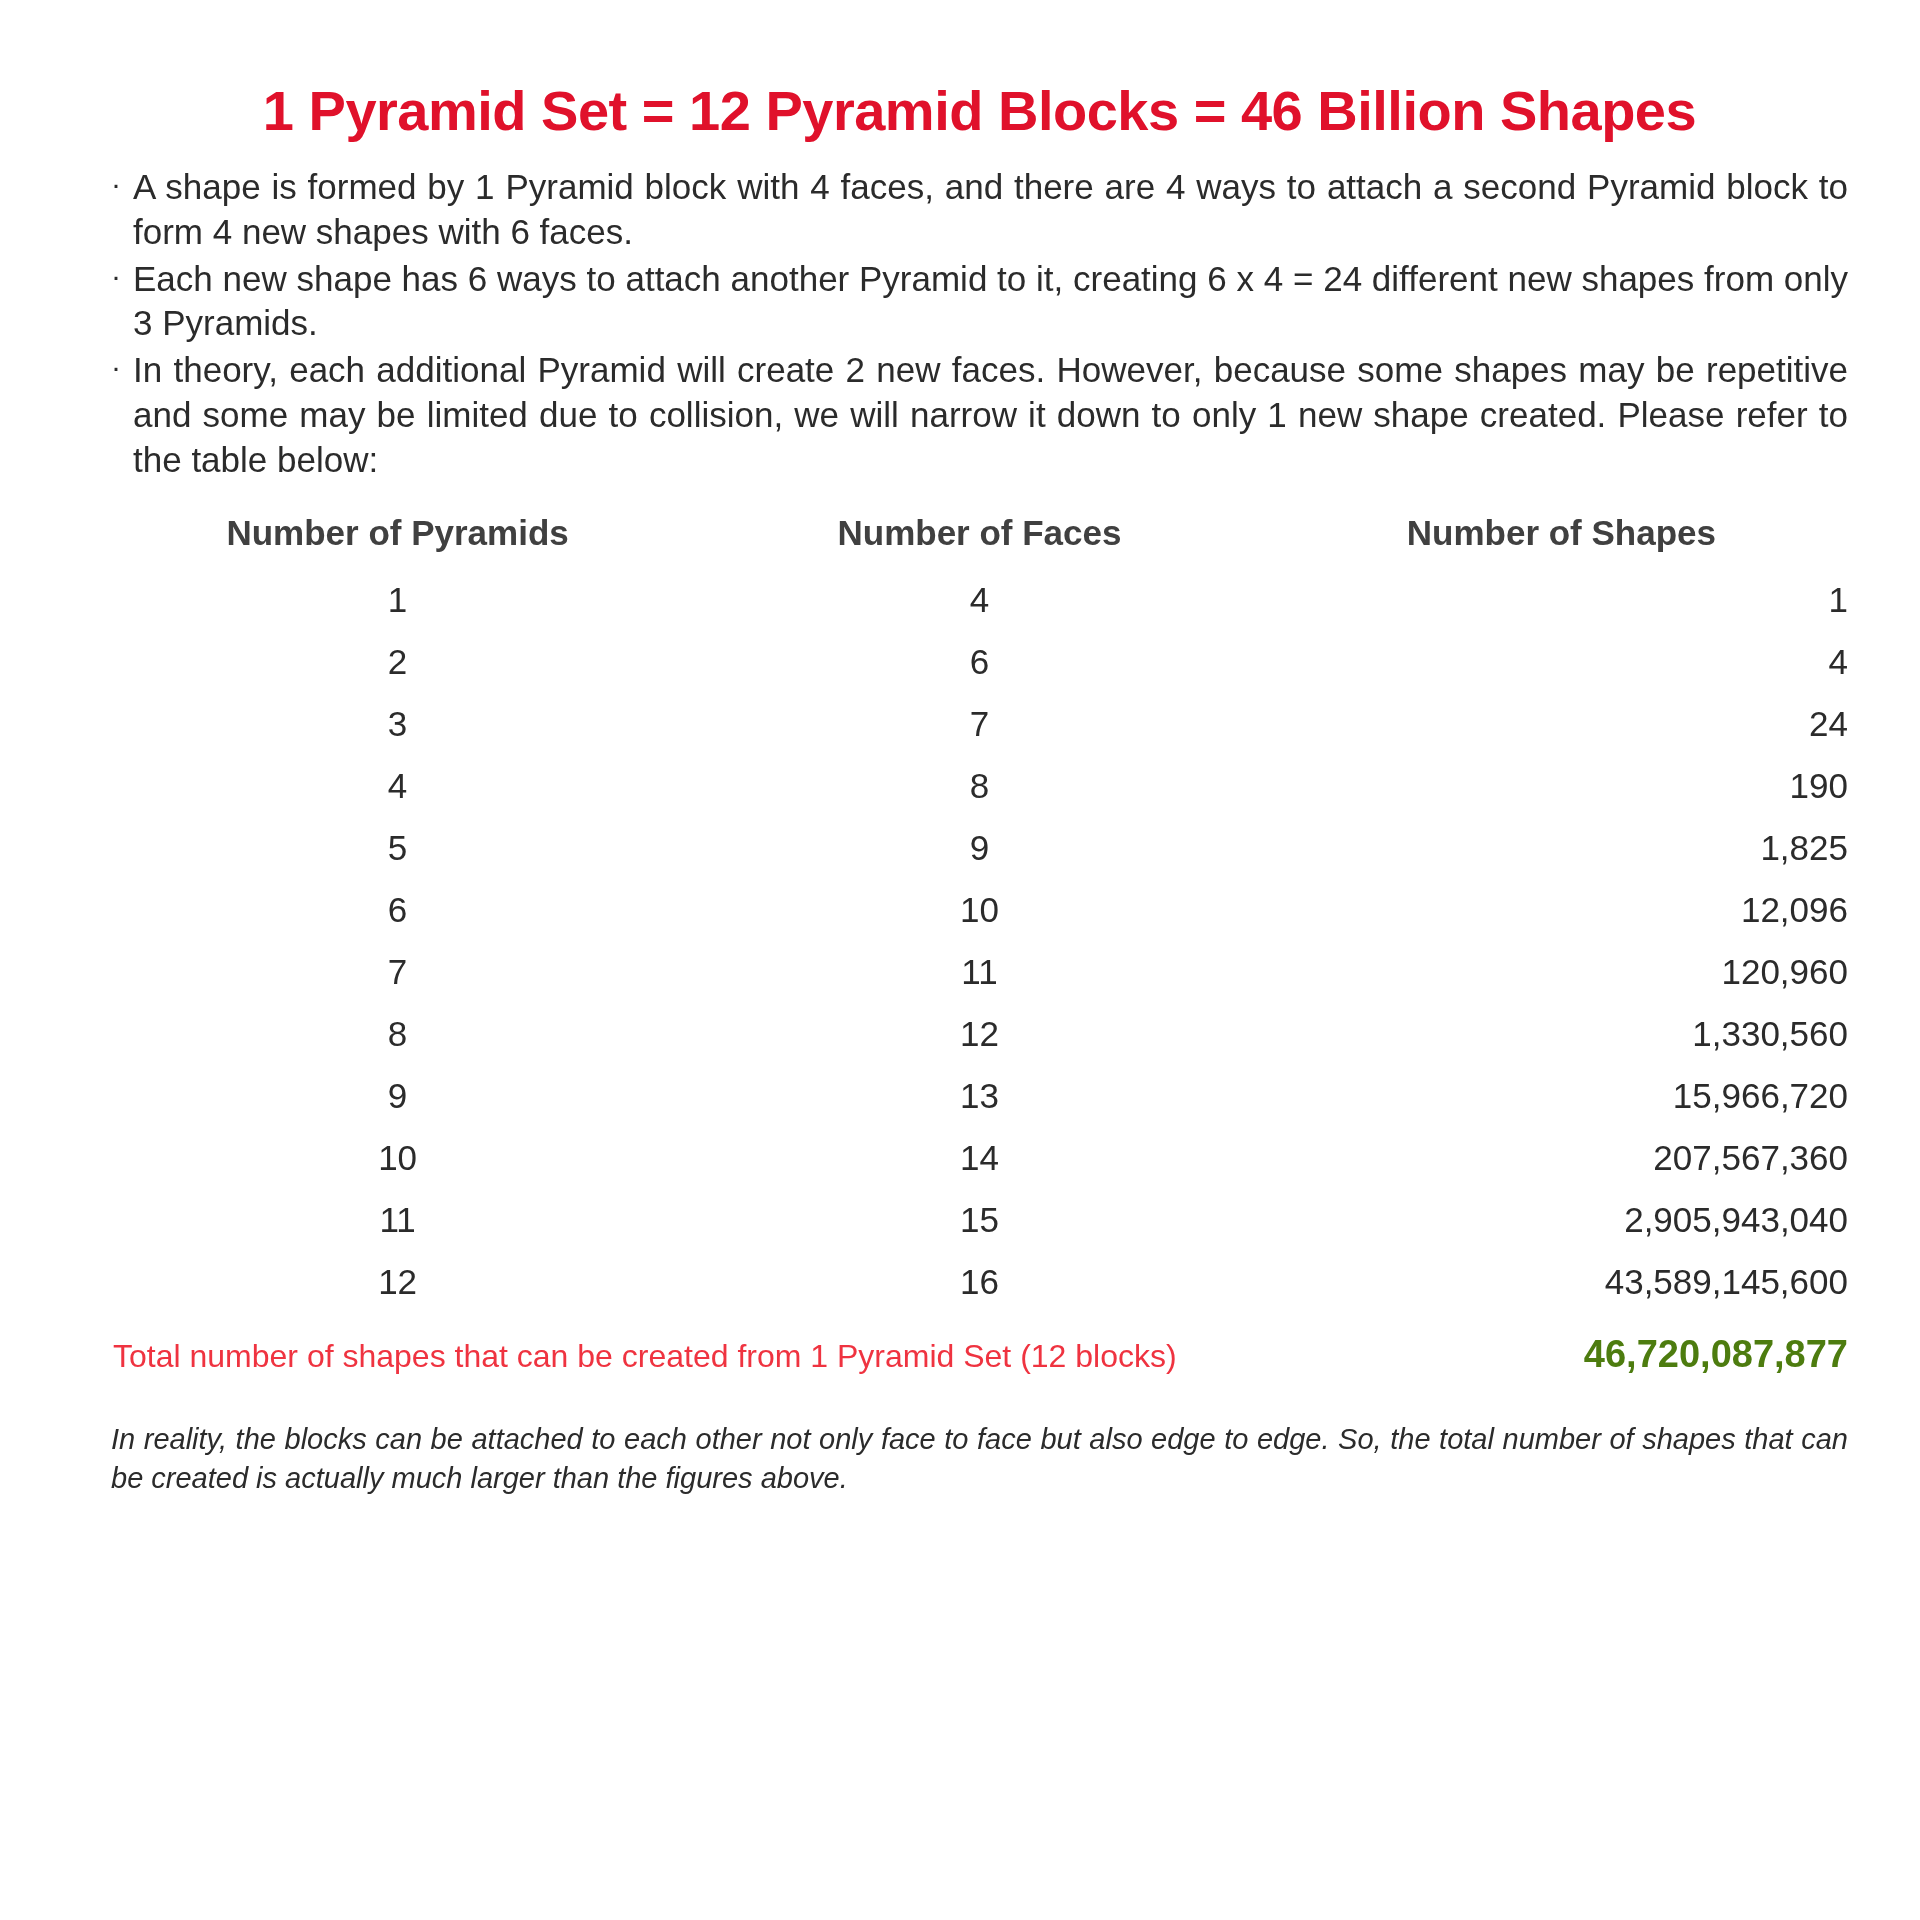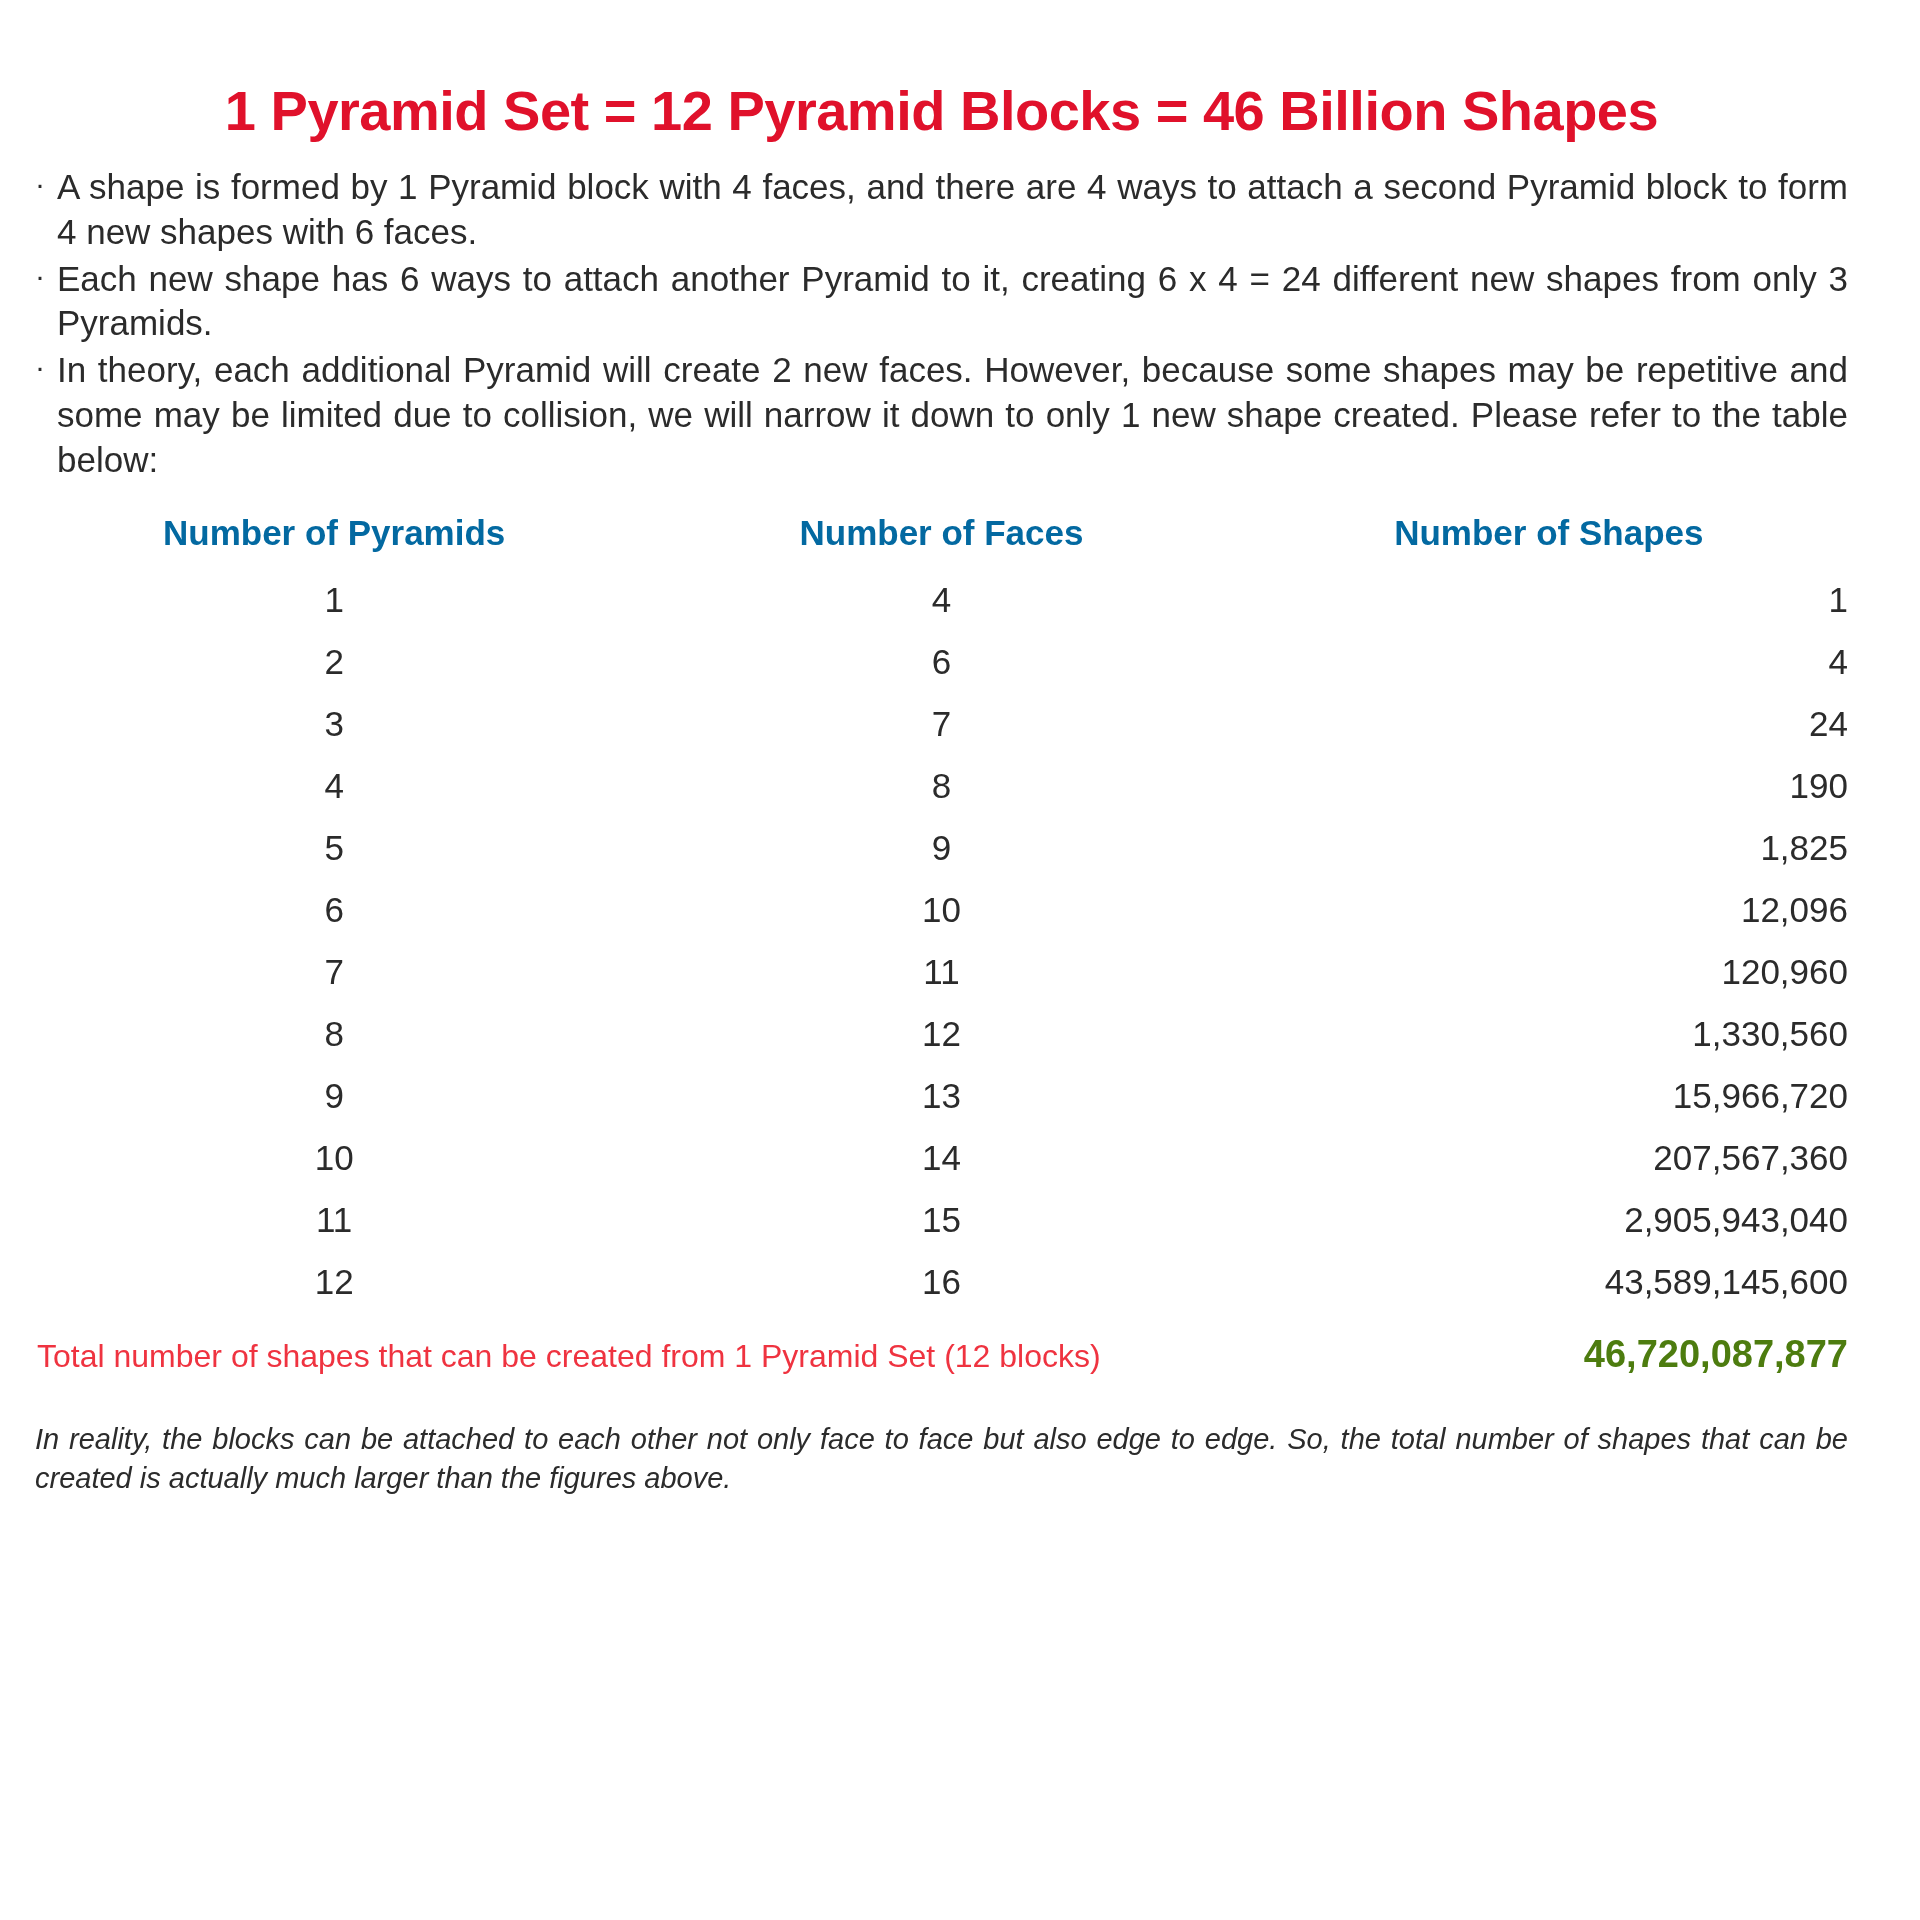--- a/index.html
+++ b/index.html
@@ -11,21 +11,21 @@
     height: 1920px;
     background: #ffffff;
     font-family: "Liberation Sans", sans-serif;
     color: #231f20;
     -webkit-font-smoothing: antialiased;
   }
   .page {
     box-sizing: border-box;
     width: 1920px;
     height: 1920px;
-    padding: 60px 72px 0 35px;
+    padding: 60px 72px 0 111px;
   }
   .title {
     color: #e0112b;
     font-size: 56px;
     font-weight: bold;
     letter-spacing: -0.5px;
     text-align: center;
     margin: 18px 0 22px 0;
     white-space: nowrap;
   }
@@ -52,21 +52,21 @@
     text-align: justify;
   }
   table.data {
     width: 100%;
     border-collapse: collapse;
     table-layout: fixed;
   }
   table.data th {
     font-size: 35px;
     font-weight: bold;
-    color: #0369a1;
+    color: #404040;
     padding: 4px 0 16px 0;
   }
   table.data th.c1 { text-align: center; }
   table.data th.c2 { text-align: center; }
   table.data th.c3 { text-align: center; }
   table.data td {
     font-size: 35px;
     color: #2b2b2b;
     padding: 11px 0;
     font-weight: normal;

